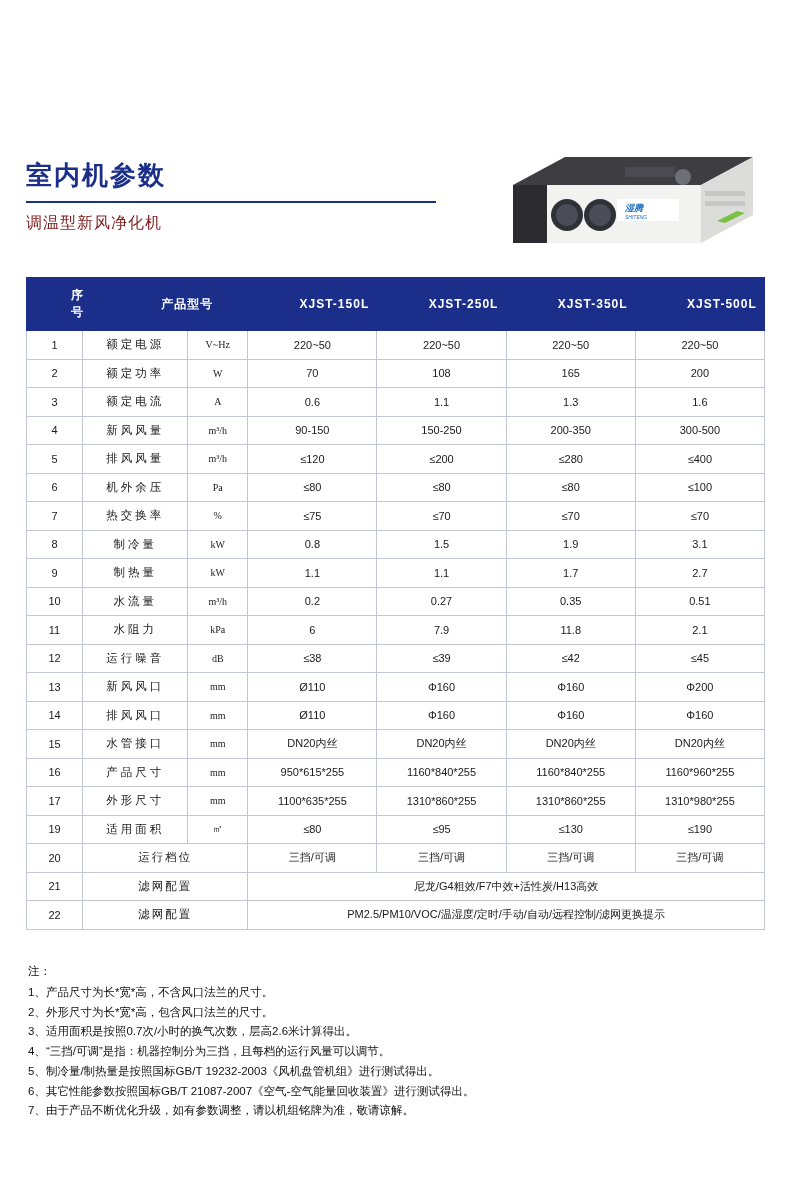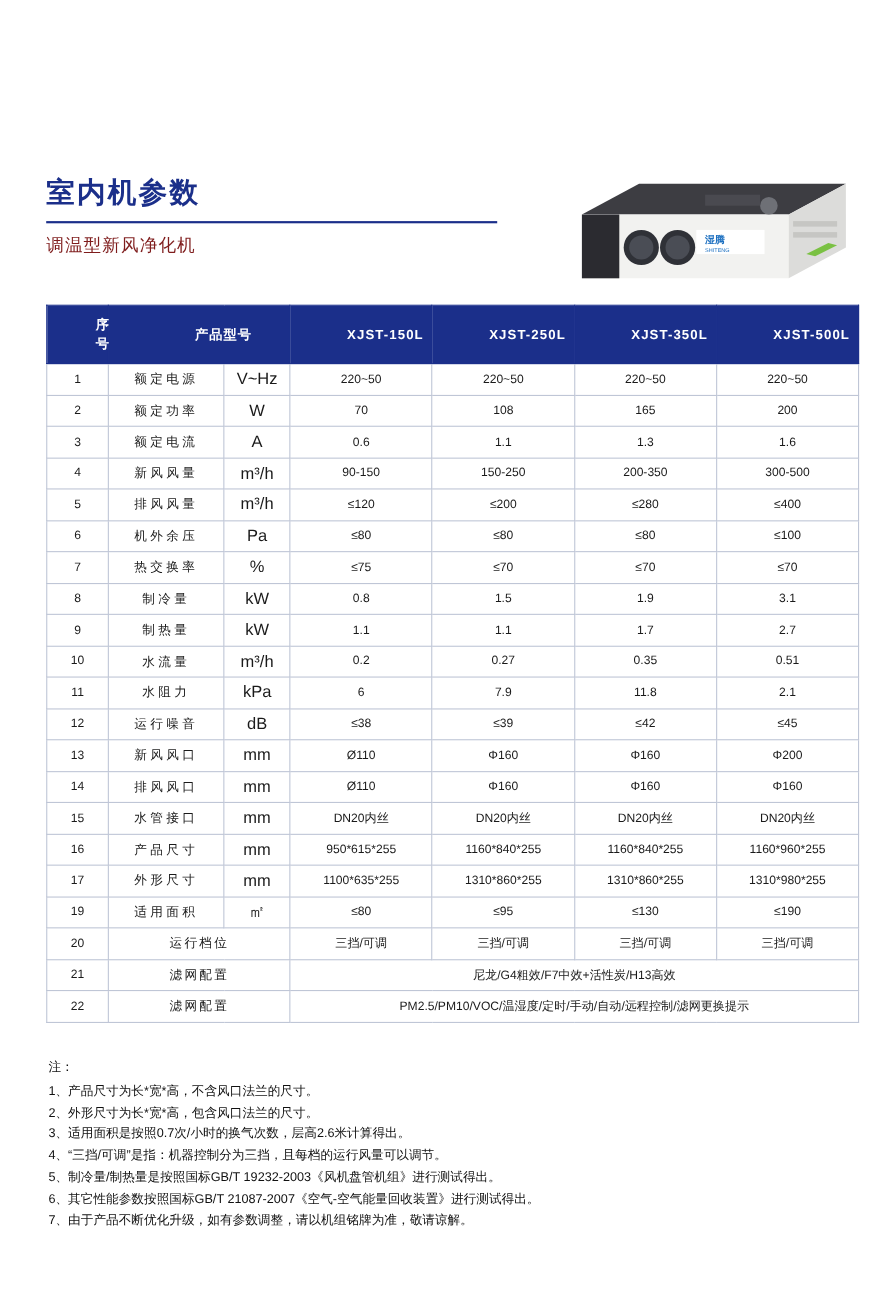--- a/index.html
+++ b/index.html
@@ -13,21 +13,20 @@
     font-family: "Liberation Sans", sans-serif;
     color: #1a1a1a;
     position: relative;
     overflow: hidden;
   }
   .page {
     position: relative;
     width: 762px;
     height: 1179px;
     box-sizing: border-box;
-    margin-left: 16px;
   }
 
   
   .header {
     position: absolute;
     left: 26px;
     top: 160px;
     width: 430px;
   }
   .title-main {
@@ -48,23 +47,24 @@
     font-size: 16px;
     color: #7f1d1d;
     letter-spacing: 1px;
     margin: 0;
   }
 
   
   .photo {
     position: absolute;
     left: 505px;
-    top: 165px;
+    top: 155px;
     width: 250px;
     height: 95px;
+    font-style: italic;
   }
   .photo svg { display: block; }
 
   
   .table-wrap {
     position: absolute;
     left: 26px;
     top: 277px;
     width: 739px;
   }
@@ -90,21 +90,21 @@
     border: 1px solid #1b2f8a;
     letter-spacing: 1px;
     padding-left: 44px;
   }
   .col-no    { width: 56px; }
   .col-name  { width: 105px; }
   .col-unit  { width: 60px; }
   .col-model { width: 129px; }
   td.cell-no { font-size: 11px; }
   td.cell-name { font-size: 11.5px; letter-spacing: 3px; }
-  td.cell-unit { font-size: 15px; }
+  td.cell-unit { font-size: 10px; font-family: Liberation Serif, serif; }
   td.cell-val { font-size: 11px; }
   td.span-name { font-size: 11.5px; letter-spacing: 2px; }
   td.span-val { font-size: 11px; }
 
   
   .notes {
     position: absolute;
     left: 28px;
     top: 962px;
     width: 700px;

